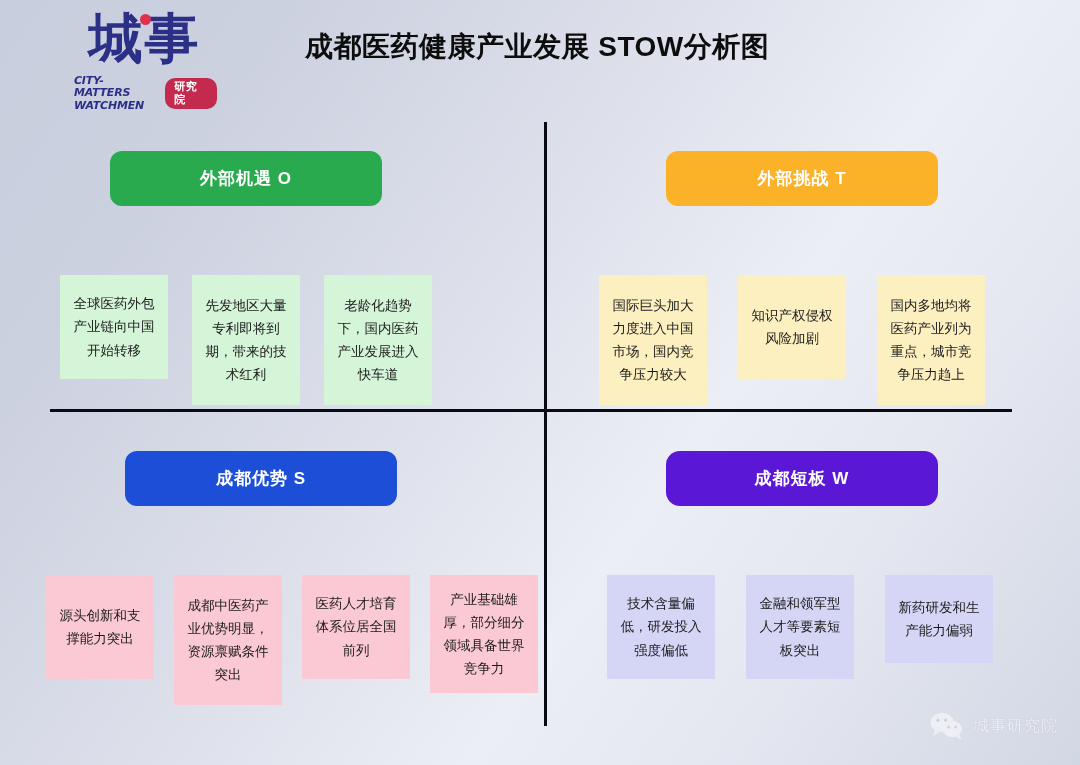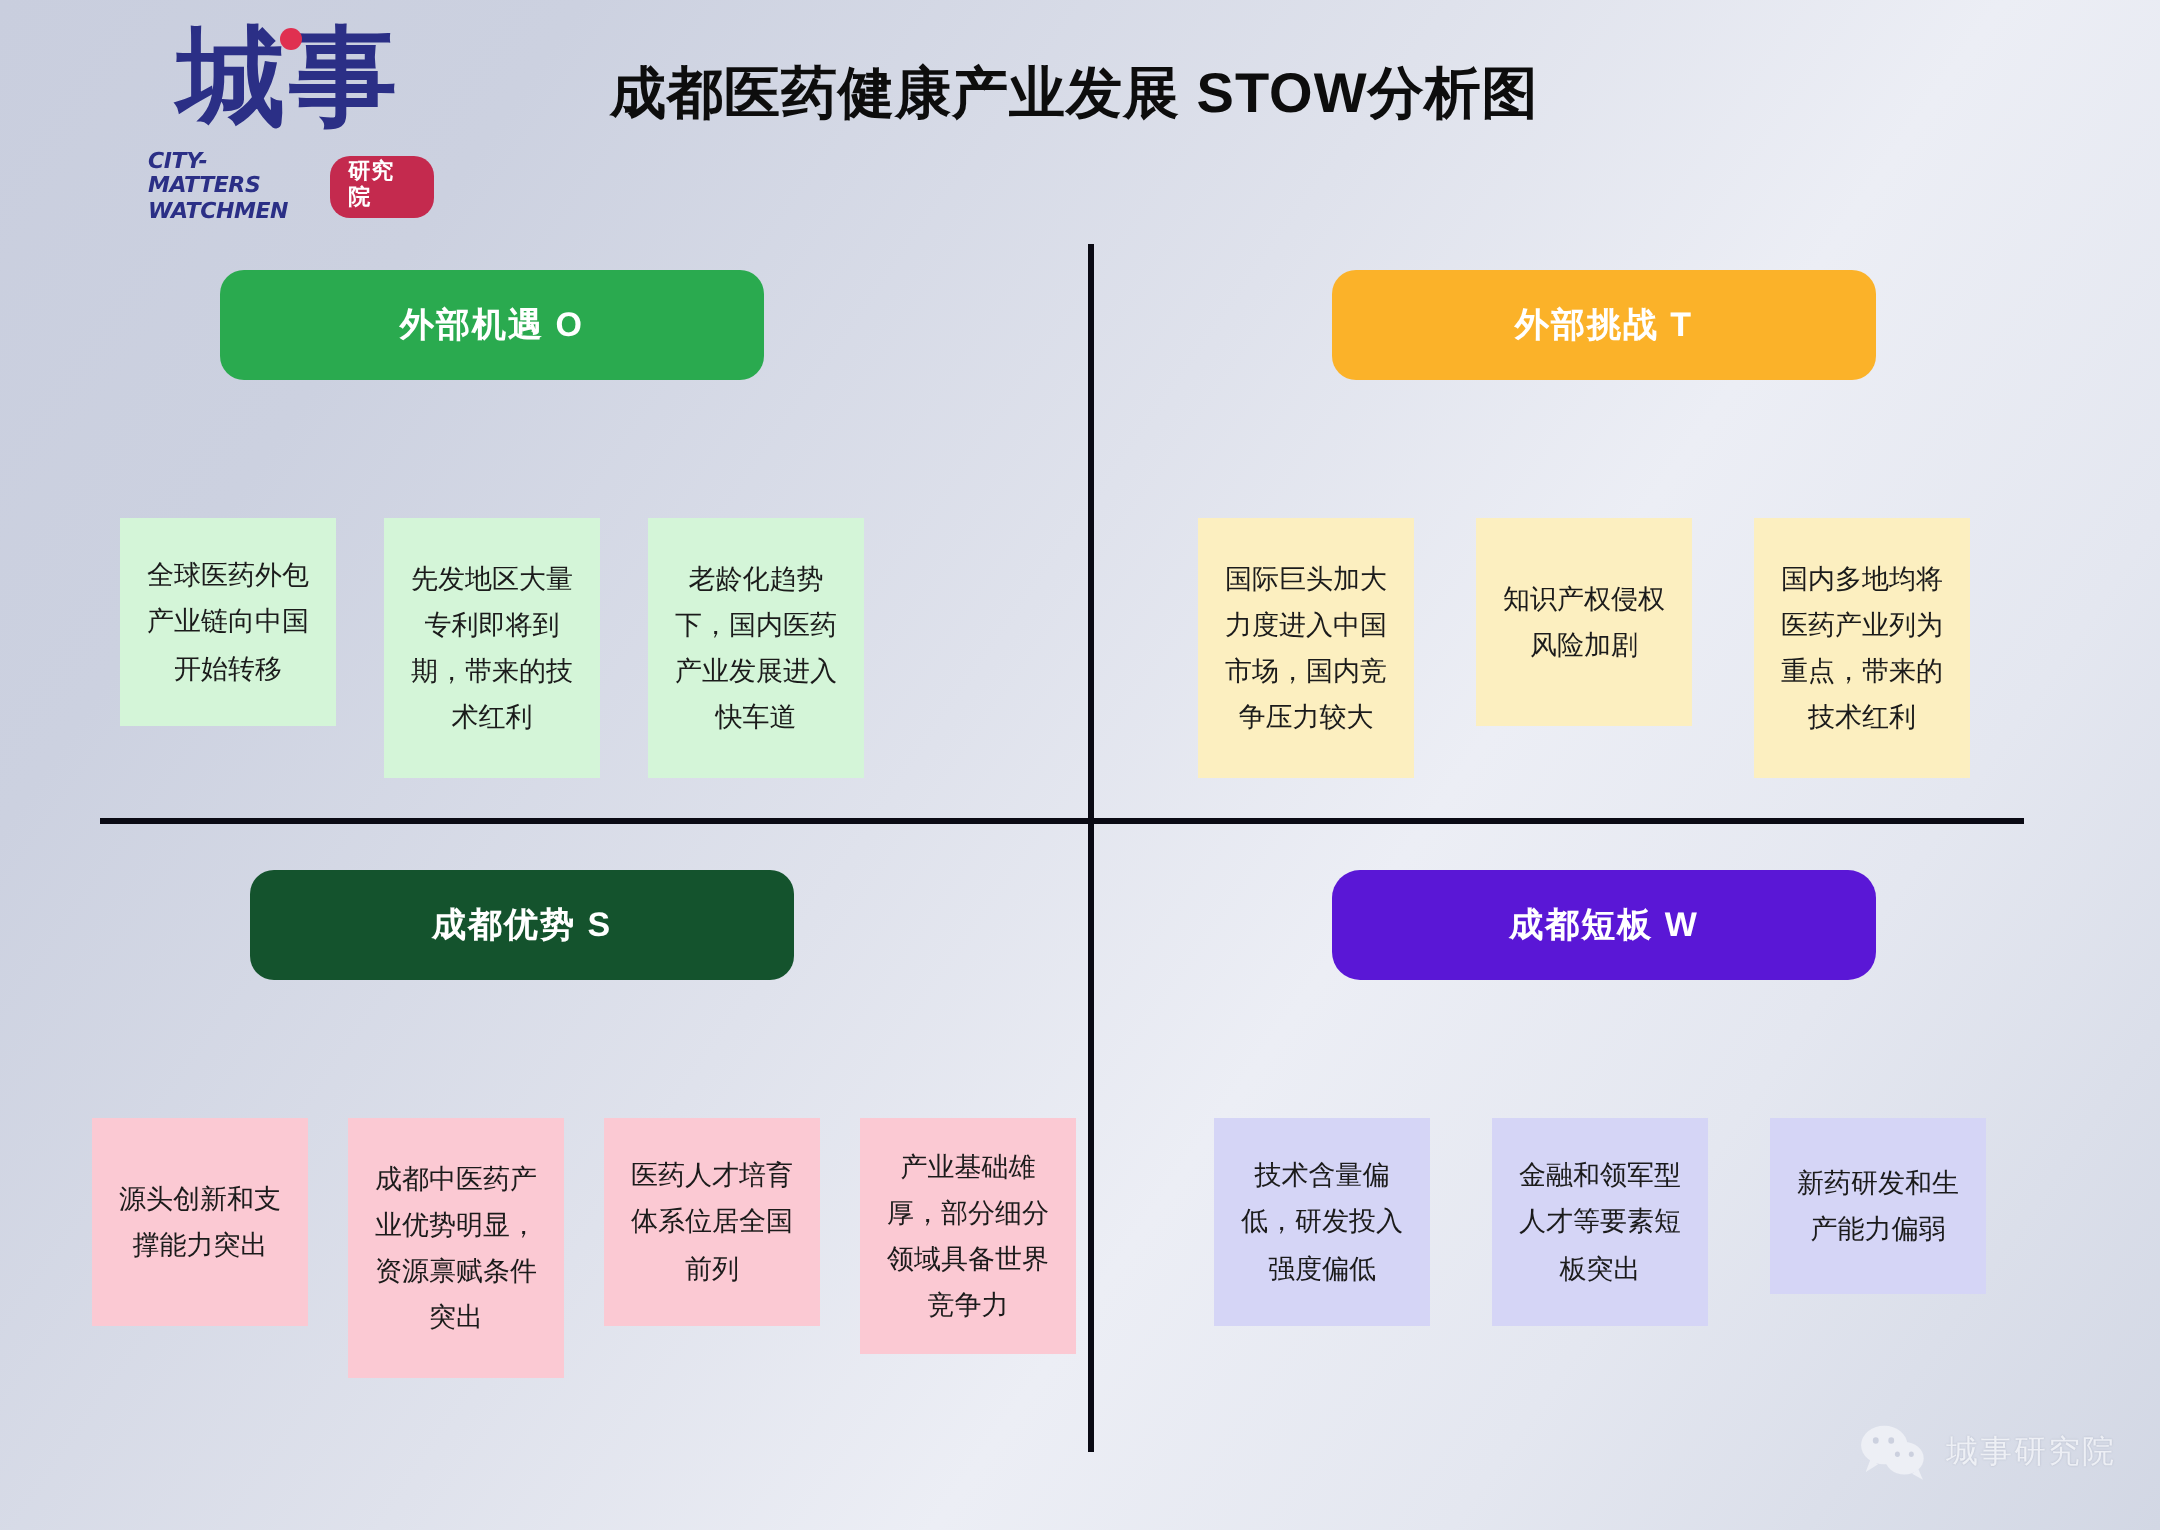--- a/index.html
+++ b/index.html
@@ -95,40 +95,40 @@
   .divider-h {
     position: absolute;
     left: 50px;
     top: 409px;
     width: 962px;
     height: 3px;
     background: #0a0a14;
   }
 
   
-  .quadrant { position: absolute; }
+  .quadrant { position: absolute; margin-top: 16px; }
   #q-o { left: 50px;  top: 135px; width: 490px; height: 272px; }
   #q-t { left: 552px; top: 135px; width: 470px; height: 272px; }
   #q-s { left: 40px;  top: 435px; width: 500px; height: 282px; }
   #q-w { left: 552px; top: 435px; width: 470px; height: 282px; }
 
   .q-header {
     border-radius: 12px;
     color: #ffffff;
     font-size: 17px;
     font-weight: 700;
     letter-spacing: 1px;
     display: flex;
     align-items: center;
     justify-content: center;
     height: 55px;
   }
   #q-o .q-header { width: 272px; margin-left: 60px; background: #2aaa4f; }
   #q-t .q-header { width: 272px; margin-left: 114px; background: #fbb229; }
-  #q-s .q-header { width: 272px; margin-left: 85px; background: #14532d; }
+  #q-s .q-header { width: 272px; margin-left: 85px; background: #1d4ed8; }
   #q-w .q-header { width: 272px; margin-left: 114px; background: #5a17d6; border-radius: 14px; }
 
   .card-row {
     display: flex;
     align-items: flex-start;
   }
   #q-o .card-row { margin-top: 69px; margin-left: 10px; gap: 24px; }
   #q-t .card-row { margin-top: 69px; margin-left: 47px; gap: 31px; }
   #q-s .card-row { margin-top: 69px; margin-left: 6px; gap: 20px; }
   #q-w .card-row { margin-top: 69px; margin-left: 55px; gap: 31px; }
@@ -204,21 +204,21 @@
     <div class="card card-o card-h130">先发地区大量专利即将到期，带来的技术红利</div>
     <div class="card card-o card-h130">老龄化趋势下，国内医药产业发展进入快车道</div>
   </div>
 </div>
 
 <div class="quadrant" id="q-t">
   <div class="q-header">外部挑战 T</div>
   <div class="card-row">
     <div class="card card-t card-h130">国际巨头加大力度进入中国市场，国内竞争压力较大</div>
     <div class="card card-t card-h104">知识产权侵权风险加剧</div>
-    <div class="card card-t card-h130">国内多地均将医药产业列为重点，带来的技术红利</div>
+    <div class="card card-t card-h130">国内多地均将医药产业列为重点，城市竞争压力趋上</div>
   </div>
 </div>
 
 <div class="quadrant" id="q-s">
   <div class="q-header">成都优势 S</div>
   <div class="card-row">
     <div class="card card-s card-h104">源头创新和支撑能力突出</div>
     <div class="card card-s card-h130">成都中医药产业优势明显，资源禀赋条件突出</div>
     <div class="card card-s card-h104">医药人才培育体系位居全国前列</div>
     <div class="card card-s card-h118">产业基础雄厚，部分细分领域具备世界竞争力</div>

